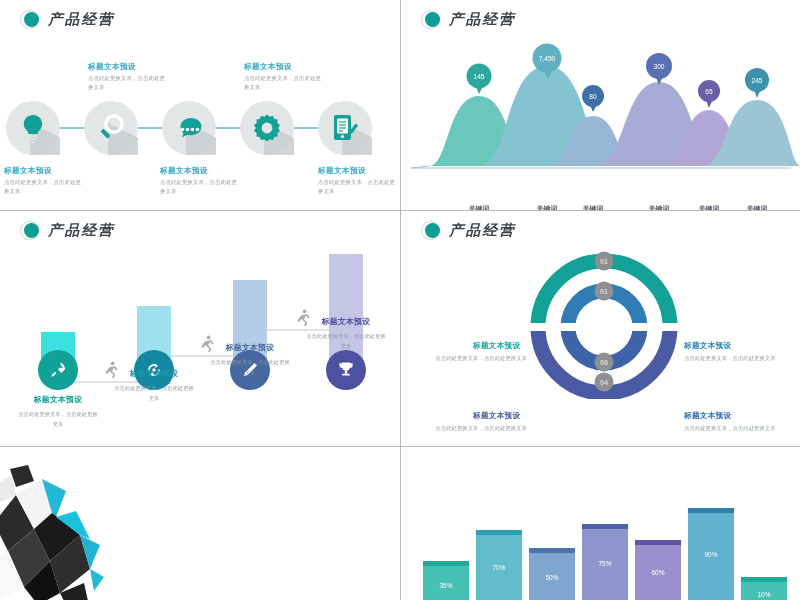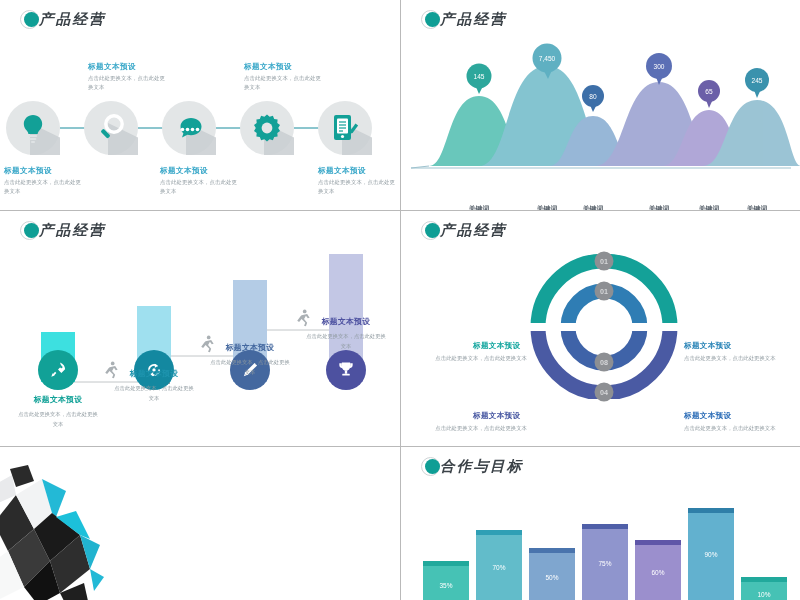--- a/index.html
+++ b/index.html
@@ -19,21 +19,21 @@
   }
   .slide {
     position: relative;
     background: #ffffff;
     overflow: hidden;
   }
 
   
   .hdr {
     position: absolute; left: 20px; top: 10px;
-    display: flex; align-items: center; 
+    display: flex; align-items: center; gap: 9px;
   }
   .hdr-mark { position: relative; width: 19px; height: 19px; }
   .hdr-ring {
     position: absolute; left: 0; top: 0; width: 19px; height: 19px;
     border-radius: 50%; border: 1.3px solid #cfd4d6;
   }
   .hdr-dot {
     position: absolute; left: 4px; top: 2px; width: 15px; height: 15px;
     border-radius: 50%; background: #0f9e95;
   }
@@ -392,21 +392,21 @@
           <path d="M19 78 A 66 66 0 0 1 151 78" stroke="#14a198"></path>
           <path d="M49 78 A 36 36 0 0 1 121 78" stroke="#2f7db4"></path>
           <path d="M49 78 A 36 36 0 0 0 121 78" stroke="#3f63a8"></path>
           <path d="M19 78 A 66 66 0 0 0 151 78" stroke="#4a5aa3"></path>
         </g>
         <rect x="0" y="74" width="170" height="8" fill="#ffffff"></rect>
       </svg>
       <span class="ring-num" style="left:85px;top:12px">01</span>
       <span class="ring-num" style="left:85px;top:42px">01</span>
       <span class="ring-num" style="left:85px;top:113px">08</span>
-      <span class="ring-num" style="left:85px;top:143px">04</span>
+      <span class="ring-num" style="left:85px;top:133px">04</span>
     </div>
 
     <div class="rg-title" style="left:72px;top:130px;color:#17a7a0">标题文本预设</div>
     <div class="rg-body" style="left:34px;top:143px;text-align:right">点击此处更换文本，点击此处更换文本</div>
 
     <div class="rg-title" style="left:283px;top:130px;color:#2d86b8">标题文本预设</div>
     <div class="rg-body" style="left:283px;top:143px">点击此处更换文本，点击此处更换文本</div>
 
     <div class="rg-title" style="left:72px;top:200px;color:#4a5aa3">标题文本预设</div>
     <div class="rg-body" style="left:34px;top:213px;text-align:right">点击此处更换文本，点击此处更换文本</div>
@@ -431,27 +431,20 @@
       <polygon points="96,104 110,112 100,126" fill="#23b9d6"></polygon>
       <polygon points="66,128 90,118 94,136 72,140" fill="#1f1f1f"></polygon>
       <polygon points="16,4 34,0 40,16 22,22" fill="#2a2a2a"></polygon>
     </svg>
 
     <div class="ch-cn">章节</div>
 
   </div>
 
   <div class="slide">
-    <div class="hdr">
-      <span class="hdr-mark">
-        <span class="hdr-ring"></span>
-          <span class="hdr-dot"></span>
-      </span>
-      <span class="hdr-title">合作与目标</span>
-    </div>
 
     <div class="bars">
 
       <div class="bar-col" style="left:0px">
         <div class="bar-cap" style="background:#21a99c"></div>
         <div class="bar-body" style="height:37px;background:#46c2b5">
           <span class="bar-lbl">35%</span>
         </div>
       </div>
       <div class="bar-col" style="left:53px">

